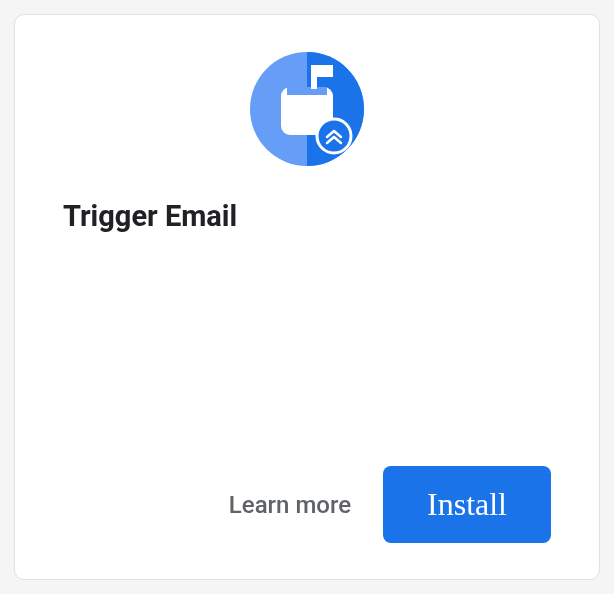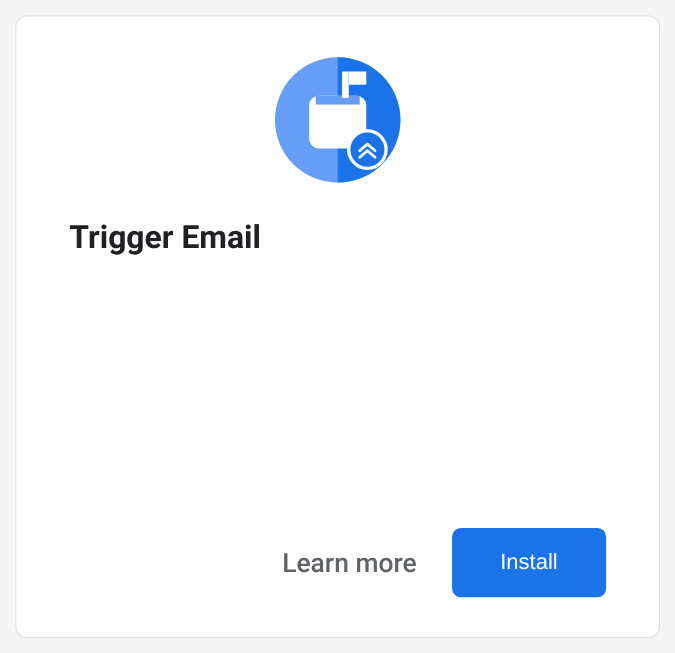--- a/index.html
+++ b/index.html
@@ -56,27 +56,27 @@
       color: #5f6368;
       font-weight: 500;
       cursor: pointer;
       background: none;
       border: none;
       font-family: inherit;
     }
     .primary-button {
       background: #1a73e8;
       color: #fff;
-      font-size: 20px;
+      font-size: 32px;
       font-weight: 500;
       border: none;
       border-radius: 8px;
       padding: 20px 44px;
       cursor: pointer;
-      font-family: Liberation Sans, sans-serif;
+      font-family: Liberation Serif, serif;
     }
   </style>
 </head>
 <body>
 
 <div class="card">
   <div class="icon-wrap">
     <span>
       <svg width="116" height="116" viewBox="0 0 116 116">
 

